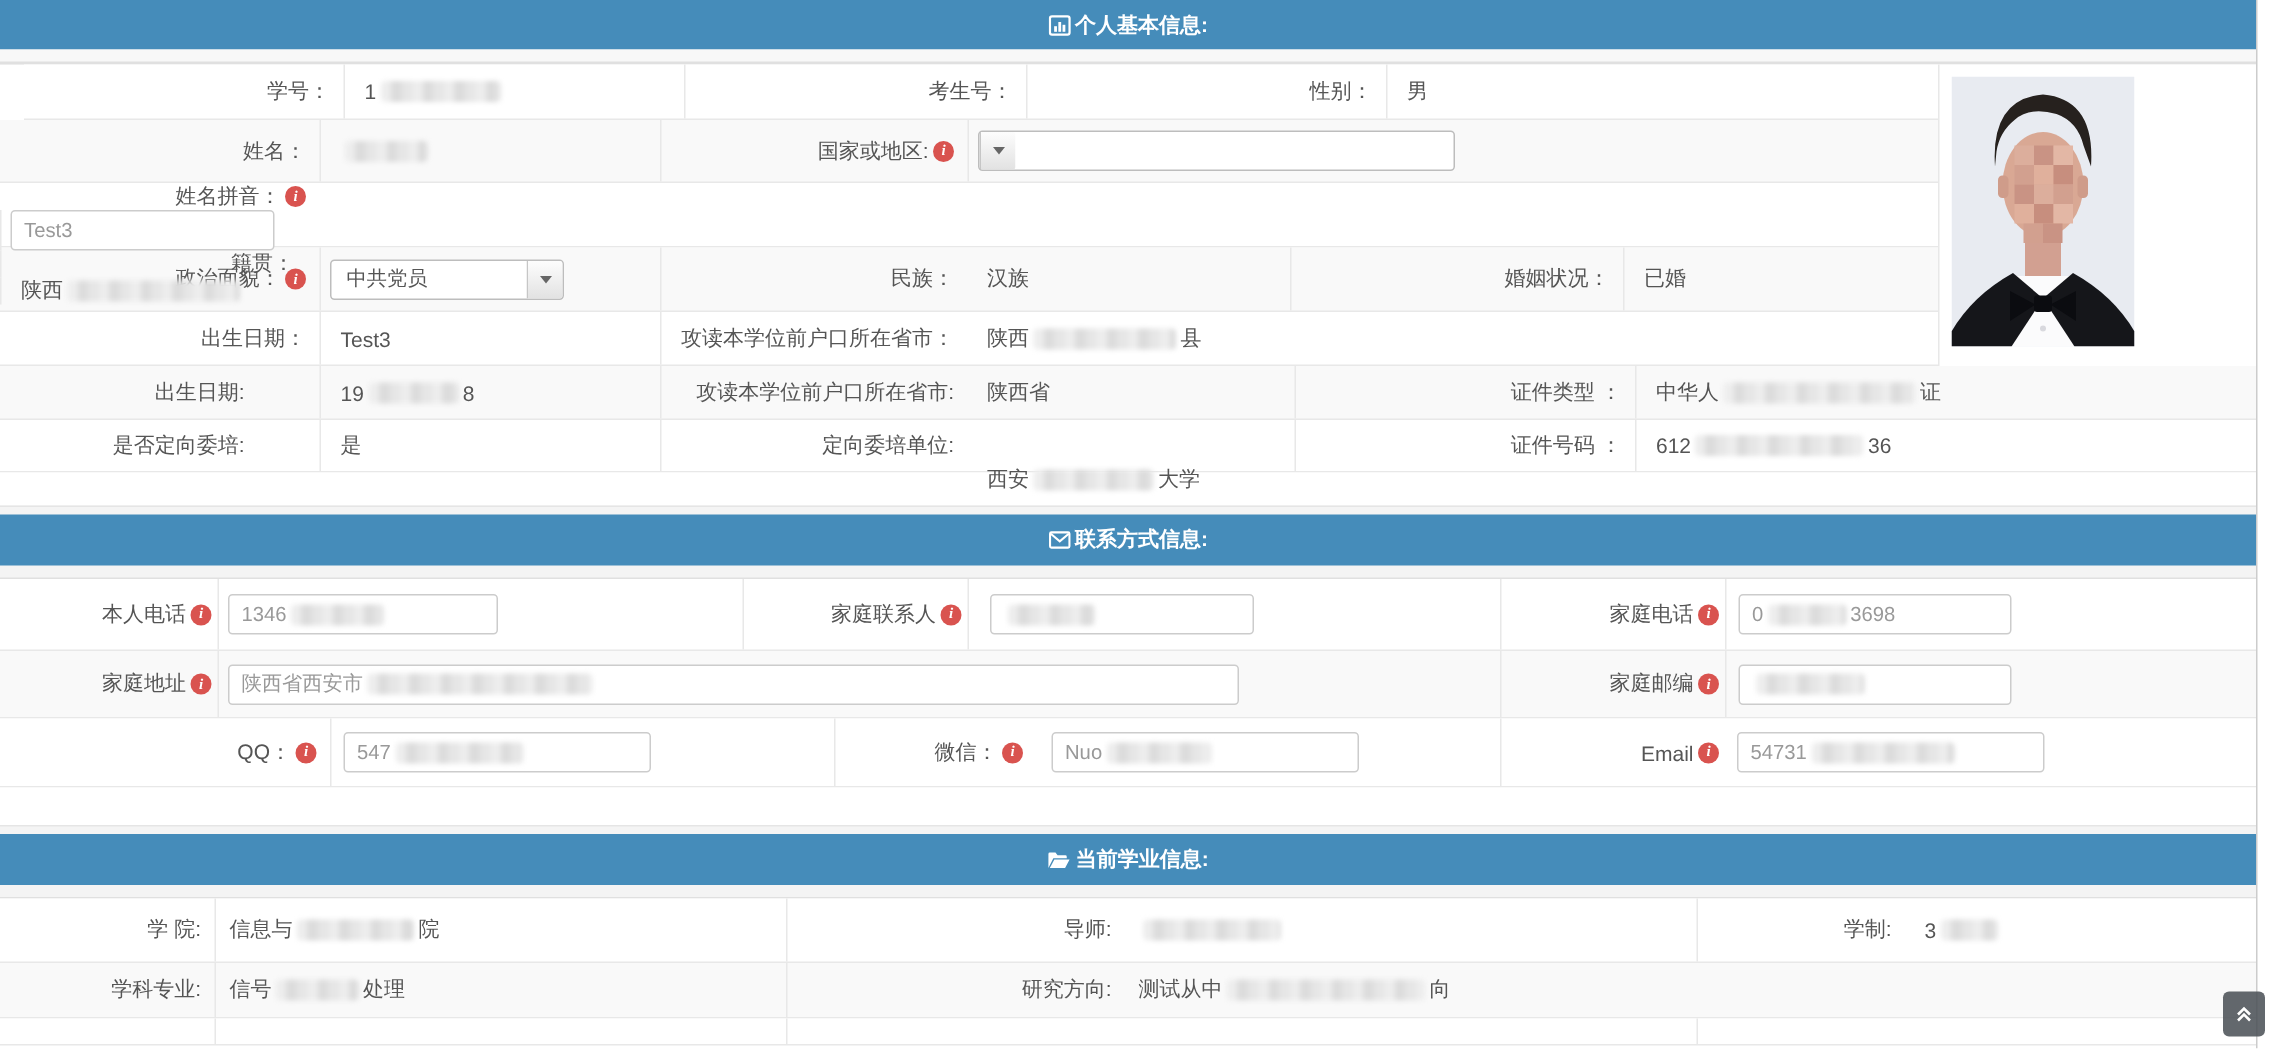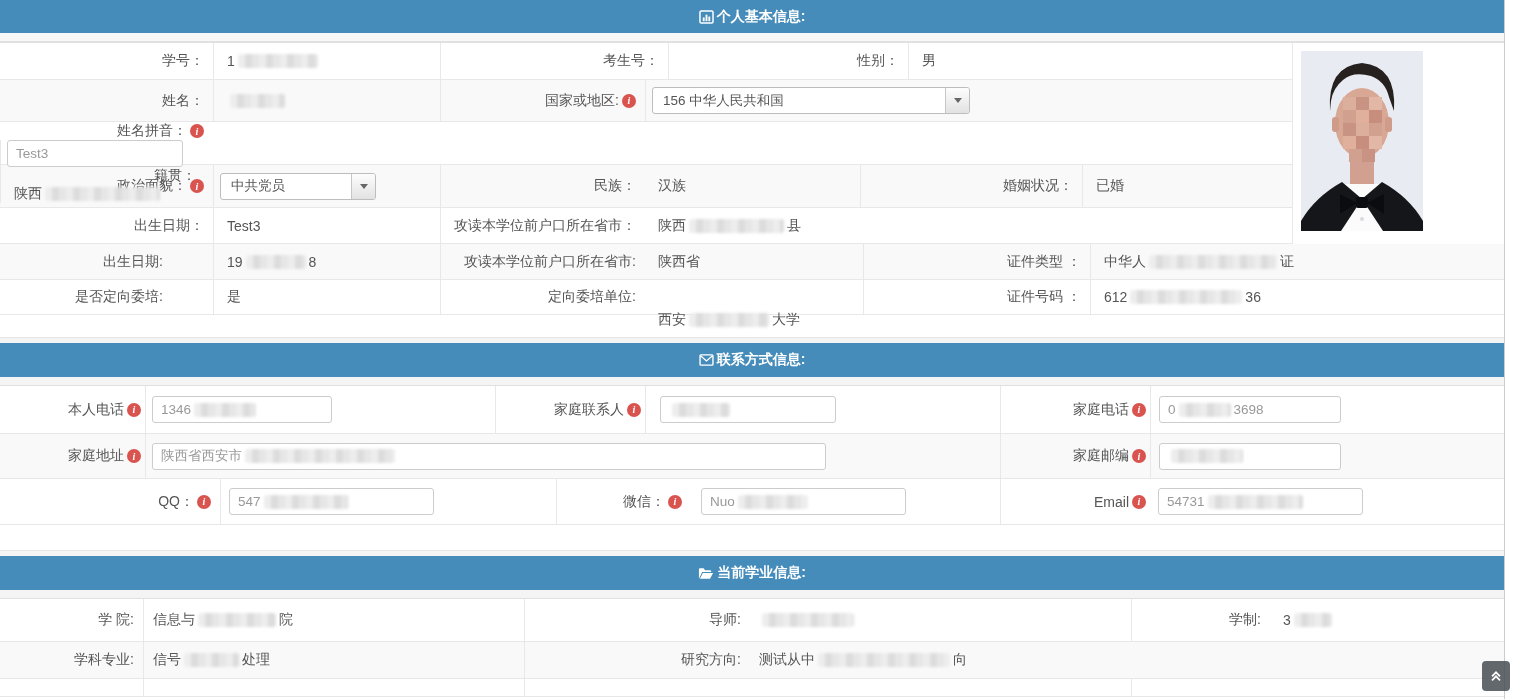--- a/index.html
+++ b/index.html
@@ -77,21 +77,21 @@
             </svg>
       </span>
       <span>个人基本信息:</span>
     </div>
     <div class="substrip"></div>
   </div>
 
   <div class="cols">
     <div style="width:1292px;">
 
-      <div class="row" style="height:37px;">
+      <div class="row" style="height:37px;margin-left:16px;">
         <div class="cell lbl" style="width:213px;">
               <span>学号：</span>
             </div>
         <div class="cell val bl" style="width:227px;">
               <span>1</span>
               <span class="blur" style="width:80px;"></span>
             </div>
         <div class="cell lbl bl" style="width:228px;">
               <span>考生号：</span>
             </div>
@@ -109,21 +109,20 @@
             </div>
         <div class="cell val bl" style="width:227px;">
               <span class="blur" style="width:55px;"></span>
             </div>
         <div class="cell lbl bl" style="width:205px;">
               <span>国家或地区:</span>
               <span class="info"></span>
             </div>
         <div class="cell bl fill" style="padding-left:6px;">
           <div class="sel" style="width:318px;">
-                <span class="txt">156 中华人民共和国</span>
                 <span class="arr"></span>
               </div>
         </div>
       </div>
 
       <div class="row" style="height:43px;flex-direction:column;">
         <div class="cell lbl" style="width:213px;">
               <span>姓名拼音：</span>
               <span class="info"></span>
             </div>

